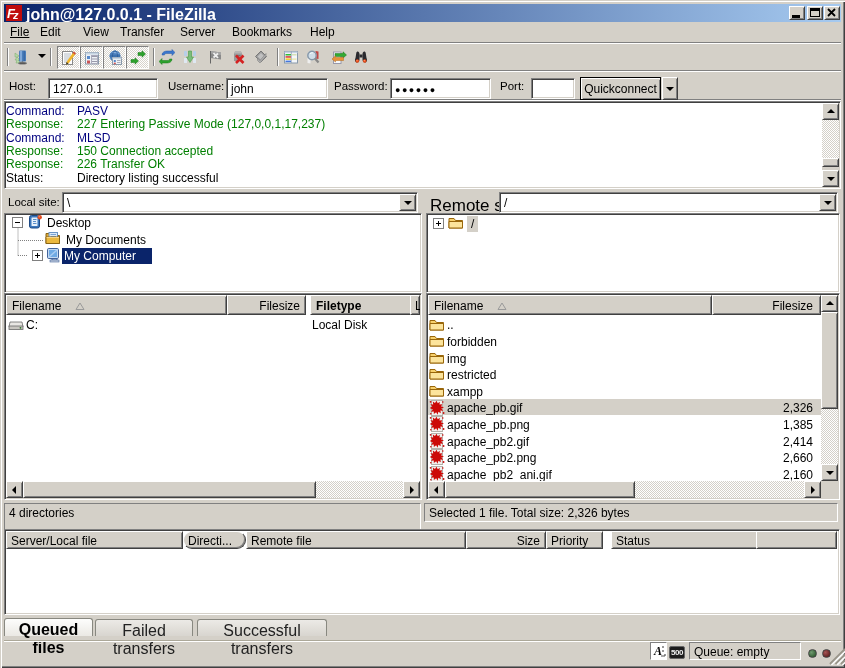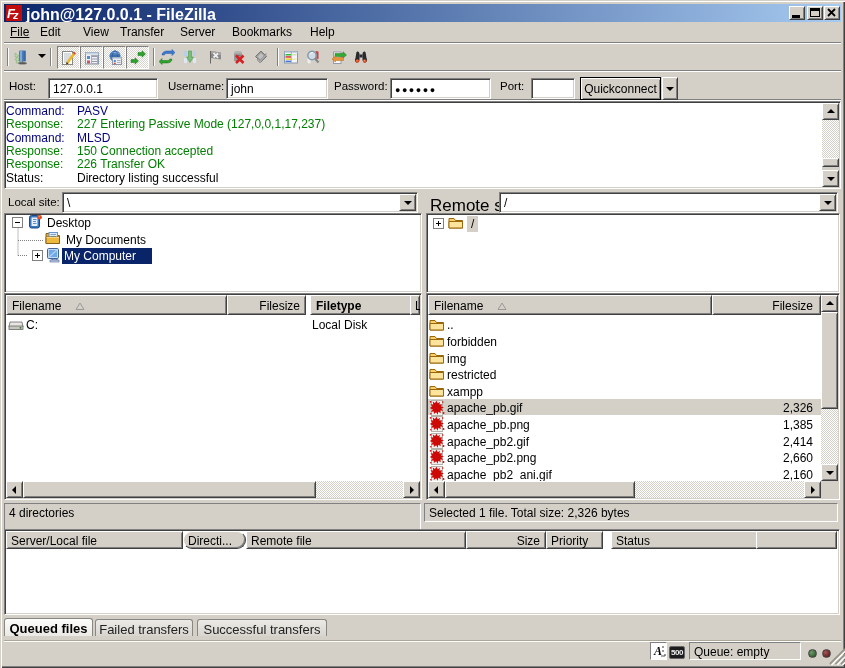--- a/index.html
+++ b/index.html
@@ -59,21 +59,21 @@
 .arr { width:0; height:0; position:absolute; }
 .arr-up { border-left:4px solid transparent; border-right:4px solid transparent; border-bottom:4px solid #000; }
 .arr-dn { border-left:4px solid transparent; border-right:4px solid transparent; border-top:4px solid #000; }
 .arr-lf { border-top:4px solid transparent; border-bottom:4px solid transparent; border-right:4px solid #000; }
 .arr-rt { border-top:4px solid transparent; border-bottom:4px solid transparent; border-left:4px solid #000; }
 .hdrbtn { position:absolute; top:0; height:20px; background:#d4d0c8;
   border:1px solid; border-color:#ffffff #404040 #404040 #ffffff;
   box-shadow: inset 1px 1px 0 #d4d0c8, inset -1px -1px 0 #808080; }
 .hdrbtn span { position:absolute; top:3px; }
 .tab { position:absolute; height:18px; border:1px solid #888880; border-bottom:none;
-  border-radius:3px 3px 0 0; text-align:center; font-size:13px;
+  border-radius:3px 3px 0 0; text-align:center; font-size:16px;
   background:linear-gradient(#eceae6, #d8d5cf); color:#222; padding-top:2px; }
 .tab.active { background:linear-gradient(#fdfdfc, #ebe9e4); font-weight:bold; color:#000; padding-top:2px; }
 </style>
 </head>
 <body>
 <svg width="0" height="0" style="position:absolute;">
   <defs>
     <symbol id="sym-folder" viewBox="0 0 16 16">
       <path d="M1 3.5 L6 3.5 L7.5 5.5 L14.5 5.5 L14.5 13 L1 13 Z" fill="#f7d06c" stroke="#99660a" stroke-width="1"></path>
       <path d="M1 6.5 L14.5 6.5 L14.5 13 L1 13 Z" fill="#fce49c" stroke="#99660a" stroke-width="1"></path>

